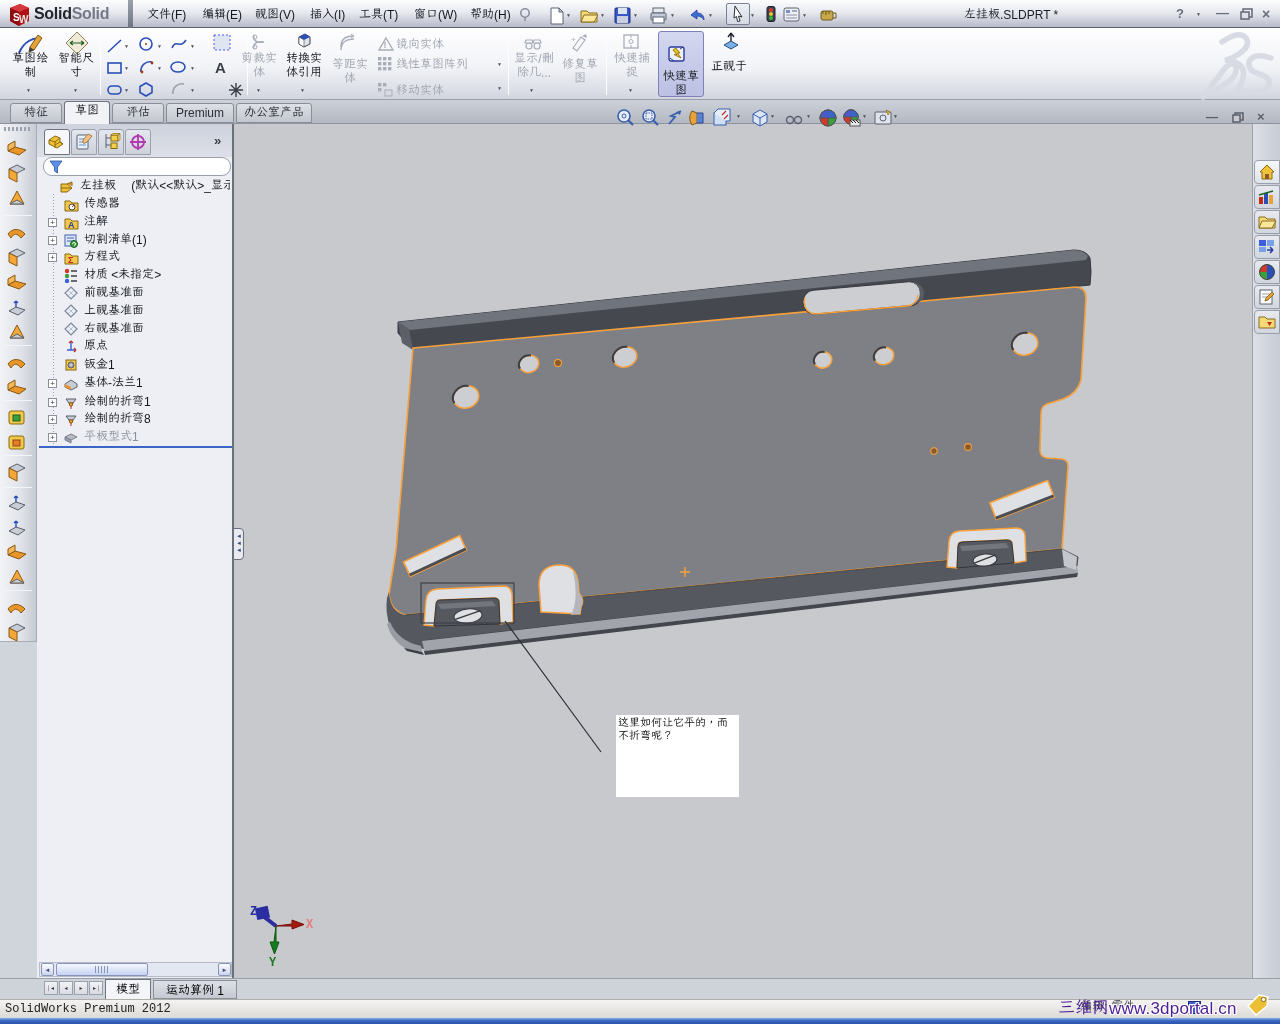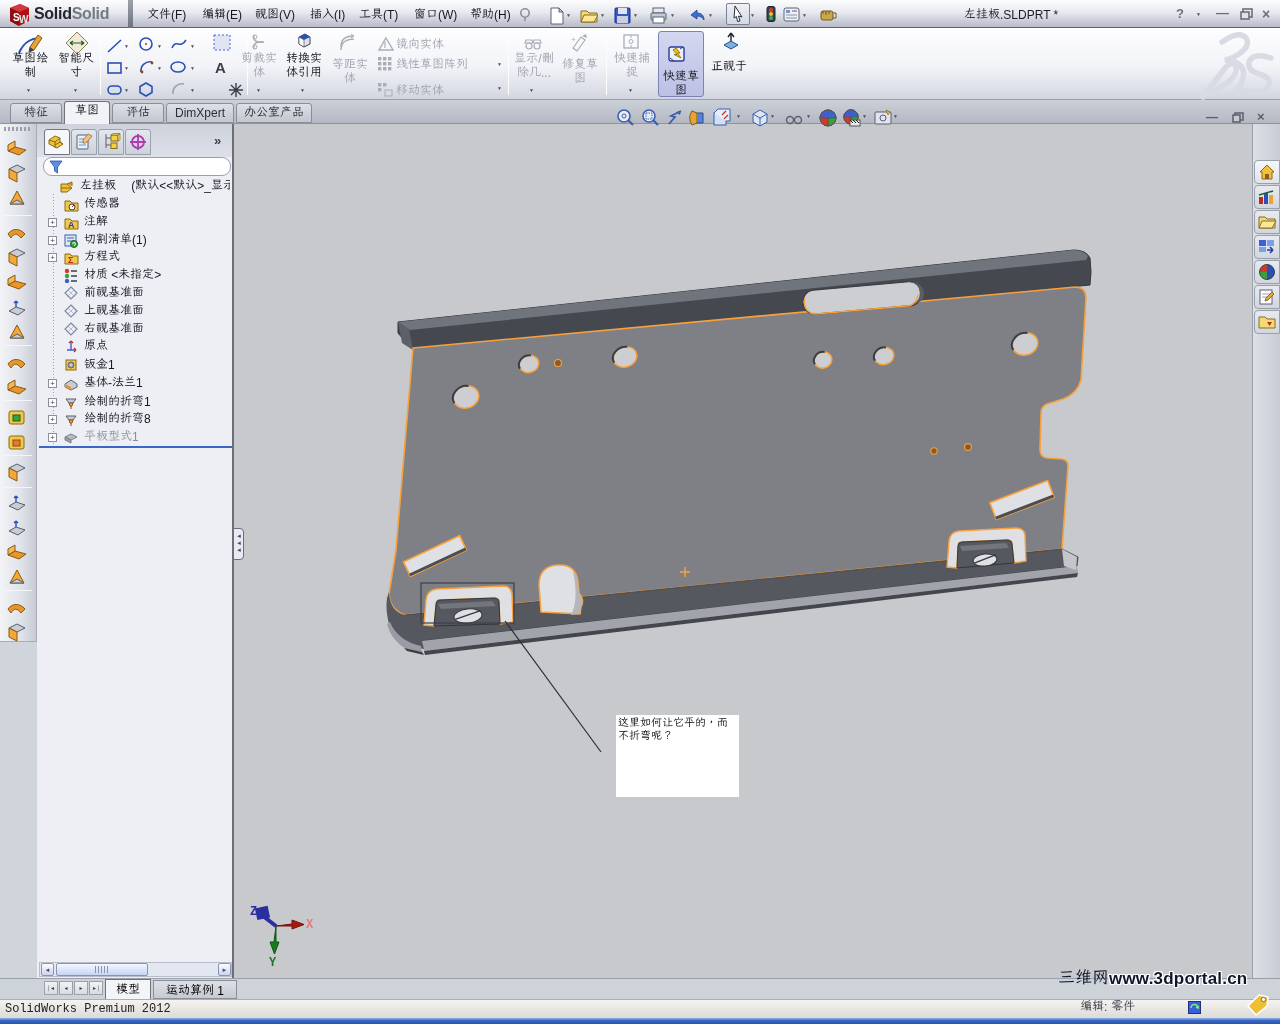--- a/index.html
+++ b/index.html
@@ -530,21 +530,21 @@
 <div class="ab" style="background:#f2f3f6;border:1px solid #70747e;border-bottom:none;color:#15181f;left:64px;top:101px;width:46px;height:23px;text-align:center;border-radius:3px 3px 0 0;padding-top:2px;font-size:12px"><svg class="cg" style="width:12px;height:12px;vertical-align:-1px" viewBox="0 0 200 200">
       <use href="#u8349"></use>
     </svg><svg class="cg" style="width:12px;height:12px;vertical-align:-1px" viewBox="0 0 200 200">
       <use href="#u56fe"></use>
     </svg></div>
 <div class="ab" style="background:linear-gradient(#dde0e6,#c2c6ce);border:1px solid #8a8e99;left:112px;top:103px;width:52px;height:20px;color:#2a2e36;text-align:center;border-radius:3px 3px 0 0;padding-top:2px;font-size:12px"><svg class="cg" style="width:12px;height:12px;vertical-align:-1px" viewBox="0 0 200 200">
       <use href="#u8bc4"></use>
     </svg><svg class="cg" style="width:12px;height:12px;vertical-align:-1px" viewBox="0 0 200 200">
       <use href="#u4f30"></use>
     </svg></div>
-<div class="ab" style="background:linear-gradient(#dde0e6,#c2c6ce);border:1px solid #8a8e99;left:166px;top:103px;width:68px;height:20px;color:#2a2e36;text-align:center;border-radius:3px 3px 0 0;padding-top:2px;font-size:12px"><span style="font-size:12px">DimXpert</span></div>
+<div class="ab" style="background:linear-gradient(#dde0e6,#c2c6ce);border:1px solid #8a8e99;left:166px;top:103px;width:68px;height:20px;color:#2a2e36;text-align:center;border-radius:3px 3px 0 0;padding-top:2px;font-size:12px"><span style="font-size:12px">Premium</span></div>
 <div class="ab" style="background:linear-gradient(#dde0e6,#c2c6ce);border:1px solid #8a8e99;left:236px;top:103px;width:76px;height:20px;color:#2a2e36;text-align:center;border-radius:3px 3px 0 0;padding-top:2px;font-size:12px"><svg class="cg" style="width:12px;height:12px;vertical-align:-1px" viewBox="0 0 200 200">
       <use href="#u529e"></use>
     </svg><svg class="cg" style="width:12px;height:12px;vertical-align:-1px" viewBox="0 0 200 200">
       <use href="#u516c"></use>
     </svg><svg class="cg" style="width:12px;height:12px;vertical-align:-1px" viewBox="0 0 200 200">
       <use href="#u5ba4"></use>
     </svg><svg class="cg" style="width:12px;height:12px;vertical-align:-1px" viewBox="0 0 200 200">
       <use href="#u4ea7"></use>
     </svg><svg class="cg" style="width:12px;height:12px;vertical-align:-1px" viewBox="0 0 200 200">
       <use href="#u54c1"></use>
@@ -1144,21 +1144,21 @@
     </svg>: <svg class="cg" style="width:12px;height:12px;vertical-align:-1px" viewBox="0 0 200 200">
       <use href="#u96f6"></use>
     </svg><svg class="cg" style="width:12px;height:12px;vertical-align:-1px" viewBox="0 0 200 200">
       <use href="#u4ef6"></use>
     </svg></div>
 <div class="ab" style="left:1188px;top:1001px;width:13px;height:13px;background:#3a5fd8;border:1px solid #22307a"></div>
 <svg class="ab" style="left:1190px;top:1003px" width="9" height="9" viewBox="0 0 9 9">
     <path d="M1 5 a3.5 3.5 0 0 1 7 0 l-2 -1 m2 1 l1 -2" stroke="#7af07a" fill="none" stroke-width="1.4"></path>
   </svg>
 <div class="ab" style="left:0;top:1018px;width:1280px;height:6px;background:linear-gradient(#7aa6e8 10%,#3a64c0 45%,#2a54aa)"></div>
-<div class="ab row" style="left:1058px;top:969px;color:#0f172a;font-size:16px;font-weight:bold;letter-spacing:0;text-shadow:-1px -1px 0 #fff,1px -1px 0 #fff,-1px 1px 0 #fff,1px 1px 0 #fff,0 -1px 0 #fff,0 1px 0 #fff,-1px 0 0 #fff,1px 0 0 #fff"><svg class="cg" style="width:17px;height:17px;vertical-align:-2px" viewBox="0 0 200 200">
+<div class="ab row" style="left:1058px;top:999px;color:#4c1d95;font-size:16px;font-weight:normal;letter-spacing:0;text-shadow:-1px -1px 0 #fff,1px -1px 0 #fff,-1px 1px 0 #fff,1px 1px 0 #fff,0 -1px 0 #fff,0 1px 0 #fff,-1px 0 0 #fff,1px 0 0 #fff"><svg class="cg" style="width:17px;height:17px;vertical-align:-2px" viewBox="0 0 200 200">
       <use href="#u4e09"></use>
     </svg><svg class="cg" style="width:17px;height:17px;vertical-align:-2px" viewBox="0 0 200 200">
       <use href="#u7ef4"></use>
     </svg><svg class="cg" style="width:17px;height:17px;vertical-align:-2px" viewBox="0 0 200 200">
       <use href="#u7f51"></use>
     </svg><span style="font-family:'Liberation Sans';font-size:17px;letter-spacing:0.2px">www.3dportal.cn</span></div>
 <svg class="ab" style="left:1246px;top:993px" width="24" height="23" viewBox="0 0 24 23">
 <path d="M2 13 L13 2 L22 4 L21 13 L10 22 Z" fill="#edbf35" stroke="#fff" stroke-width="1.5"></path>
 <circle cx="17.5" cy="6.5" r="2.2" fill="#fff" stroke="#8a6a10"></circle>
   </svg>

